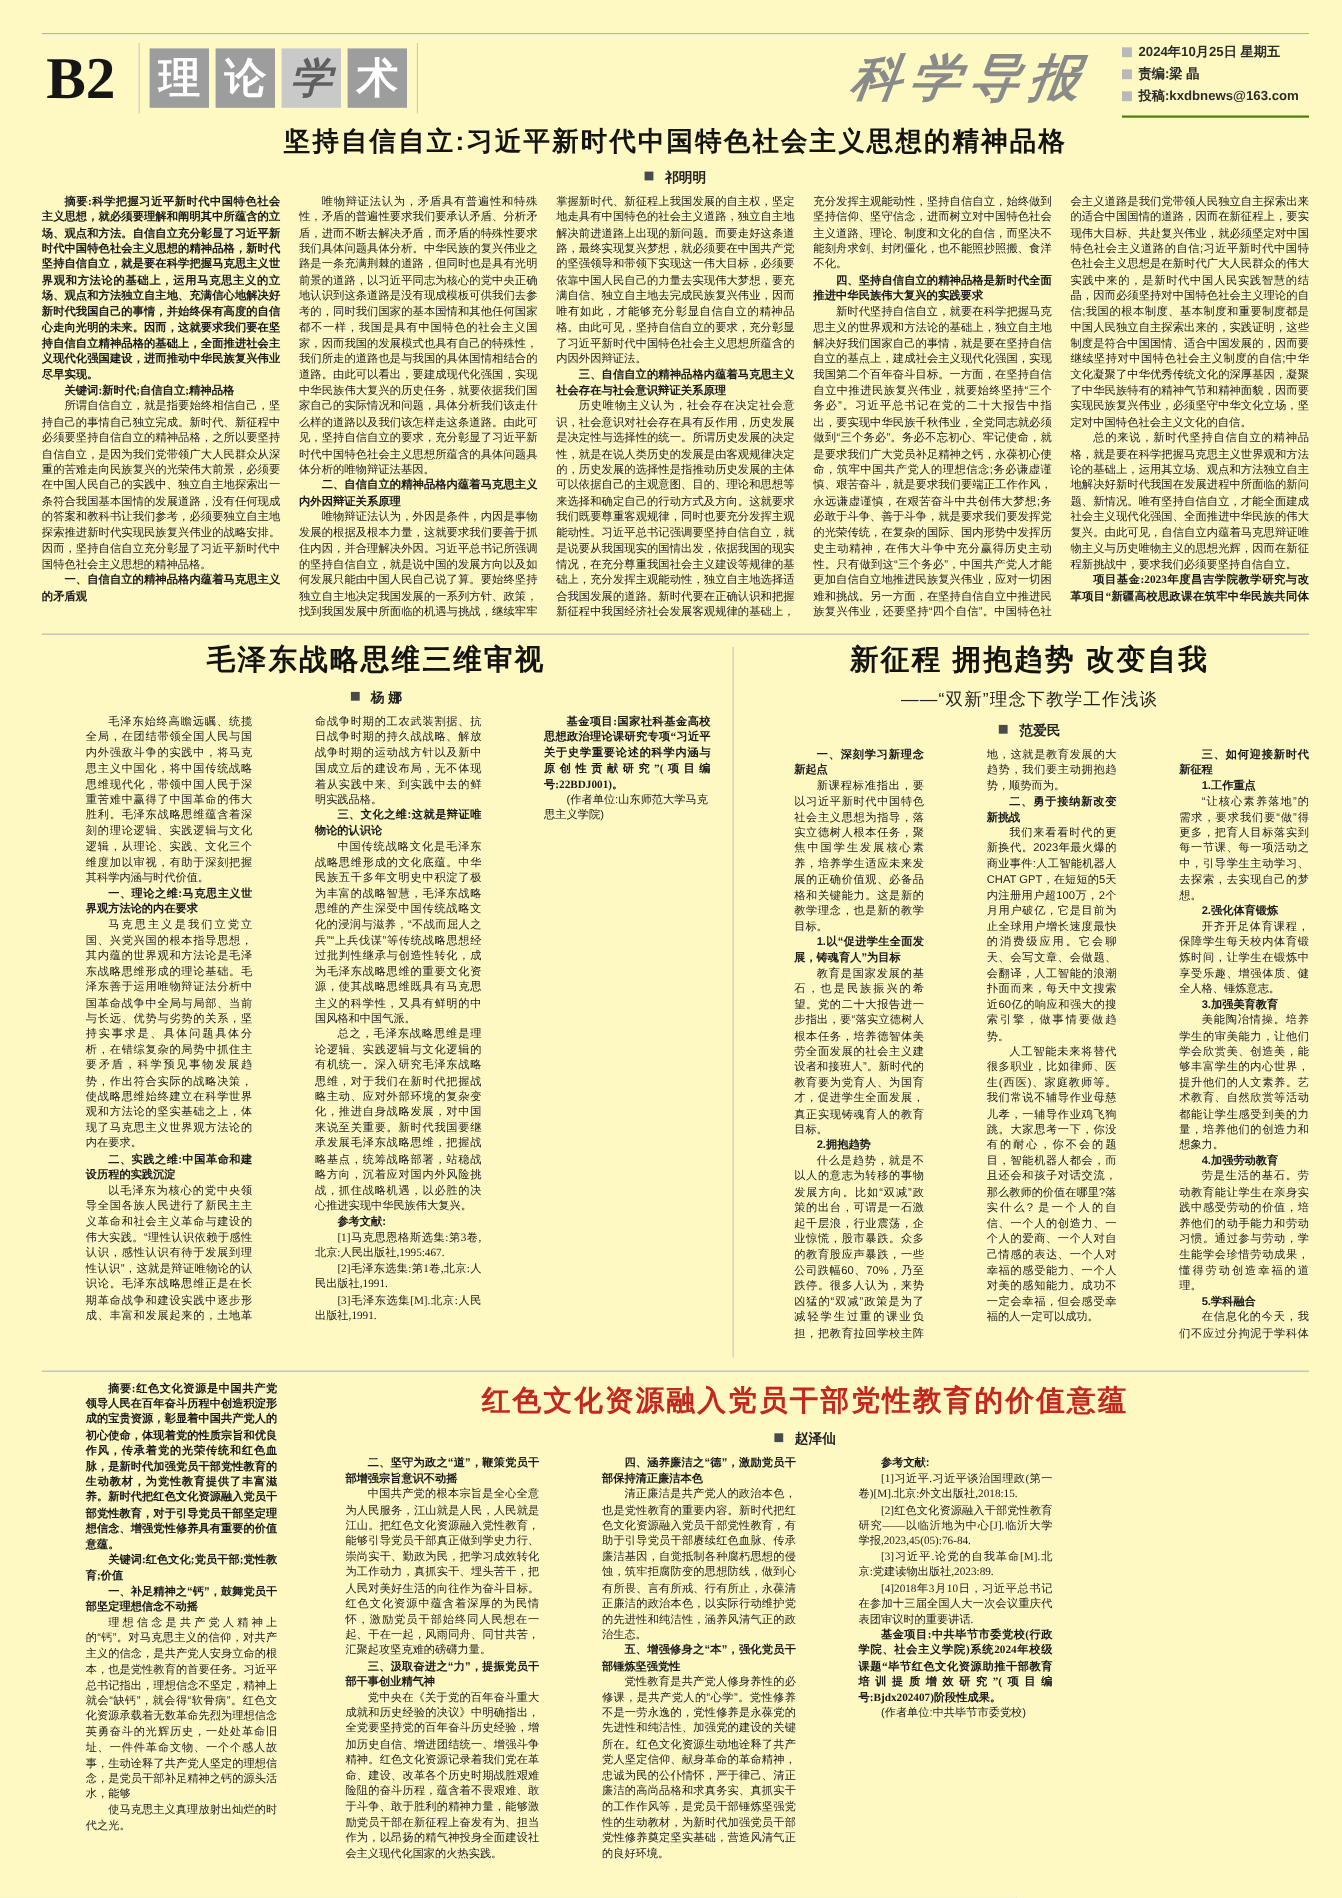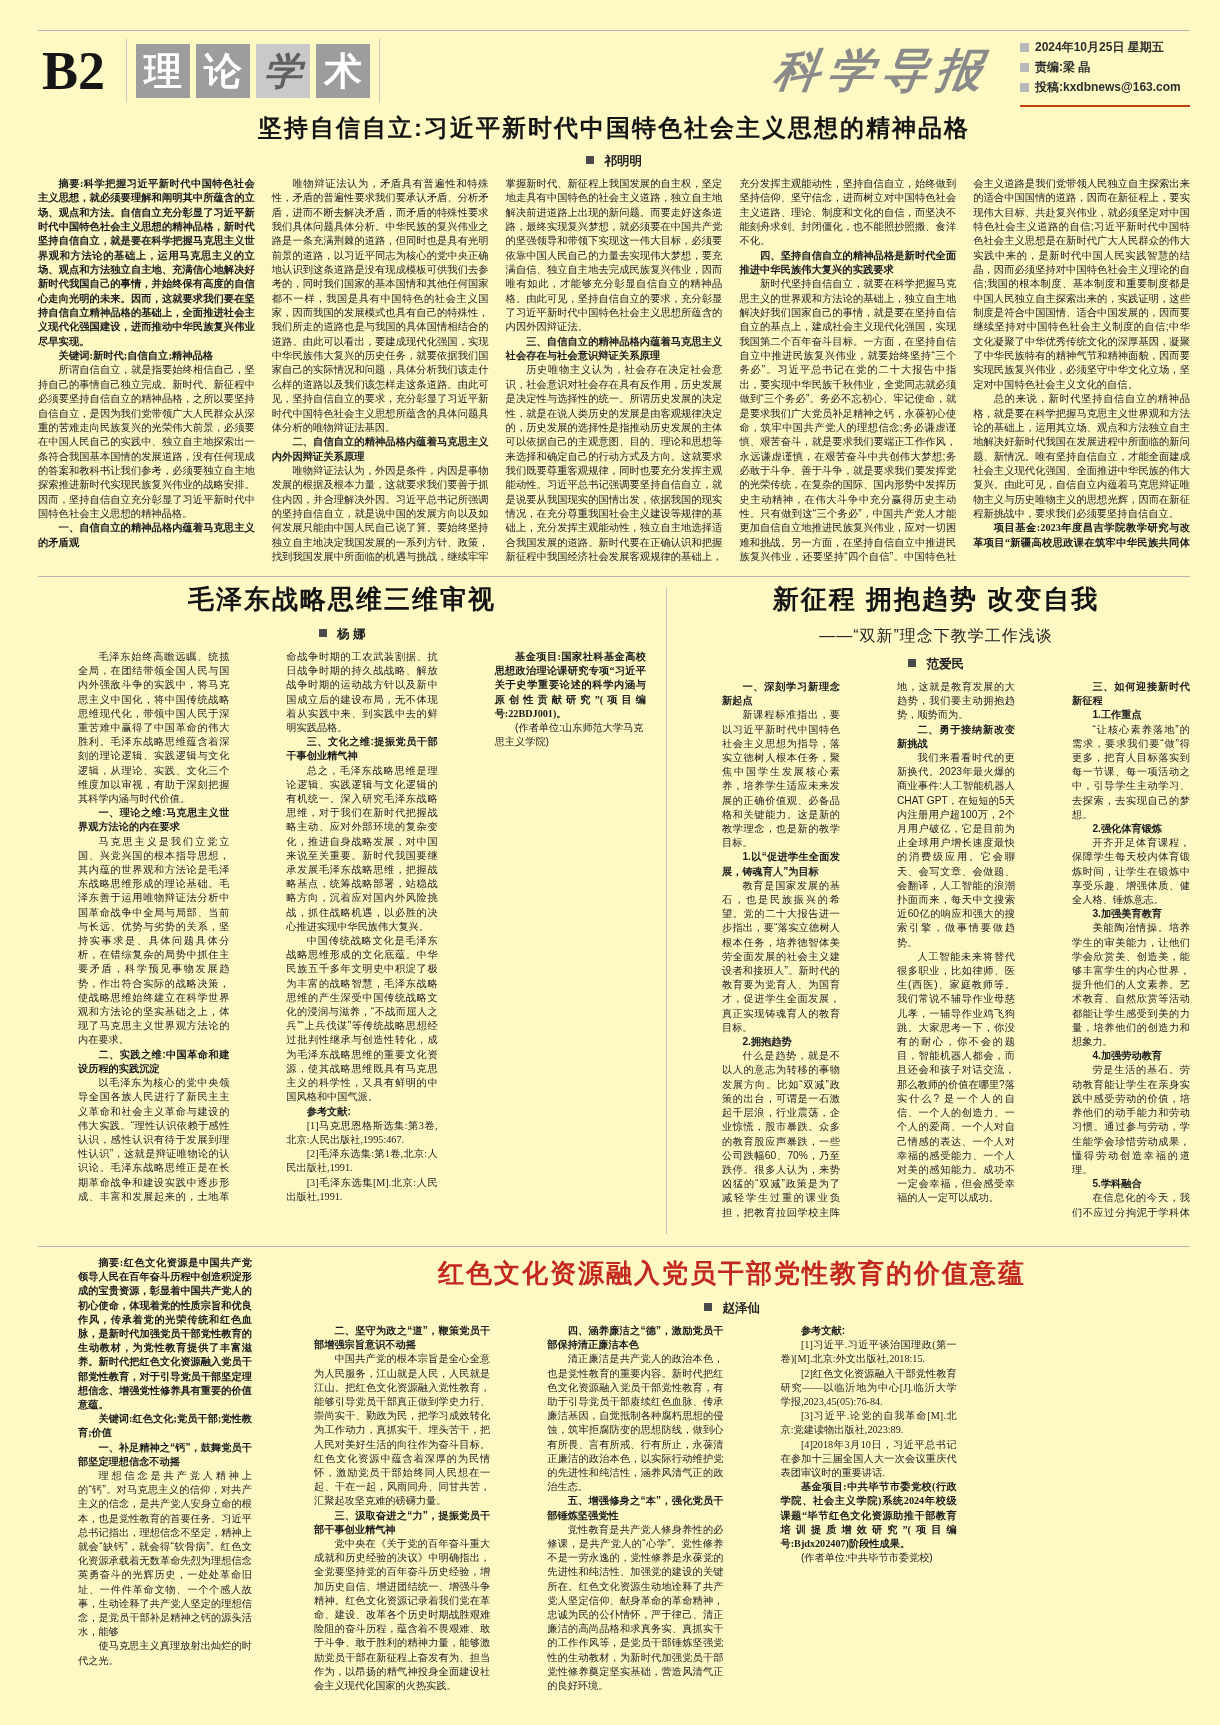--- a/index.html
+++ b/index.html
@@ -10,21 +10,21 @@
   .header{position:absolute;left:38px;top:36px;width:1152px;height:70px;display:flex;align-items:center;}
   .b2{font-family:"Liberation Serif",serif;font-weight:700;font-size:54px;line-height:62px;color:#161616;margin:0 12px 0 4px;}
   .vline{width:1px;height:64px;background:#c8c8c8;margin:0 9px;}
   .logo{display:flex;gap:6px;}
   .logo-block{width:54px;height:54px;background:#9d9d9d;color:#fff;font-weight:700;font-size:38px;
               display:flex;align-items:center;justify-content:center;}
   .logo-block.alt{background:#c9c9c9;color:#5f5f5f;font-family:"Liberation Serif",serif;font-style:italic;}
   .masthead{margin-left:auto;font-family:"Liberation Serif",serif;font-style:italic;font-weight:700;
             font-size:46px;color:#8a8a8a;letter-spacing:8px;transform:skewX(-8deg);white-space:nowrap;}
   .info{margin-left:30px;min-width:170px;font-size:12px;font-weight:700;color:#2c2c2c;
-        border-bottom:2px solid #c2410c;padding-bottom:6px;}
+        border-bottom:2px solid #4d7c0f;padding-bottom:6px;}
   .info-row{display:flex;align-items:center;margin:3px 0;white-space:nowrap;}
   .sq{width:9px;height:9px;background:#b9b9b9;margin-right:6px;flex:0 0 auto;}
   
   h1,h2{margin:0;font-weight:700;text-align:center;color:#141414;}
   h1{font-size:24px;letter-spacing:2px;}
   h2{font-size:26px;letter-spacing:2px;}
   h2.red{color:var(--red,#c3271d);}
   .subtitle{text-align:center;font-size:16px;color:#222;margin-top:9px;letter-spacing:1px;}
   .byline{text-align:center;font-size:12.5px;font-weight:700;color:#222;margin:9px 0 7px;}
   .bsq{display:inline-block;width:8px;height:8px;background:#4a4a4a;margin-right:7px;vertical-align:1px;}
@@ -120,23 +120,23 @@
       <div class="byline">
         <span class="bsq"></span>
         <span>杨 娜</span>
       </div>
       <div class="cols cols3 t-side">
           <p class="b-body">毛泽东始终高瞻远瞩、统揽全局，在团结带领全国人民与国内外强敌斗争的实践中，将马克思主义中国化，将中国传统战略思维现代化，带领中国人民于深重苦难中赢得了中国革命的伟大胜利。毛泽东战略思维蕴含着深刻的理论逻辑、实践逻辑与文化逻辑，从理论、实践、文化三个维度加以审视，有助于深刻把握其科学内涵与时代价值。</p>
           <p class="b-h">一、理论之维:马克思主义世界观方法论的内在要求</p>
           <p class="b-body">马克思主义是我们立党立国、兴党兴国的根本指导思想，其内蕴的世界观和方法论是毛泽东战略思维形成的理论基础。毛泽东善于运用唯物辩证法分析中国革命战争中全局与局部、当前与长远、优势与劣势的关系，坚持实事求是、具体问题具体分析，在错综复杂的局势中抓住主要矛盾，科学预见事物发展趋势，作出符合实际的战略决策，使战略思维始终建立在科学世界观和方法论的坚实基础之上，体现了马克思主义世界观方法论的内在要求。</p>
           <p class="b-h">二、实践之维:中国革命和建设历程的实践沉淀</p>
           <p class="b-body">以毛泽东为核心的党中央领导全国各族人民进行了新民主主义革命和社会主义革命与建设的伟大实践。“理性认识依赖于感性认识，感性认识有待于发展到理性认识”，这就是辩证唯物论的认识论。毛泽东战略思维正是在长期革命战争和建设实践中逐步形成、丰富和发展起来的，土地革命战争时期的工农武装割据、抗日战争时期的持久战战略、解放战争时期的运动战方针以及新中国成立后的建设布局，无不体现着从实践中来、到实践中去的鲜明实践品格。</p>
-          <p class="b-h">三、文化之维:提振党员干部干事创业精气神</p>
+          <p class="b-h">三、文化之维:这就是辩证唯物论的认识论</p>
+          <p class="b-body">中国传统战略文化是毛泽东战略思维形成的文化底蕴。中华民族五千多年文明史中积淀了极为丰富的战略智慧，毛泽东战略思维的产生深受中国传统战略文化的浸润与滋养，“不战而屈人之兵”“上兵伐谋”等传统战略思想经过批判性继承与创造性转化，成为毛泽东战略思维的重要文化资源，使其战略思维既具有马克思主义的科学性，又具有鲜明的中国风格和中国气派。</p>
           <p class="b-body">总之，毛泽东战略思维是理论逻辑、实践逻辑与文化逻辑的有机统一。深入研究毛泽东战略思维，对于我们在新时代把握战略主动、应对外部环境的复杂变化，推进自身战略发展，对中国来说至关重要。新时代我国要继承发展毛泽东战略思维，把握战略基点，统筹战略部署，站稳战略方向，沉着应对国内外风险挑战，抓住战略机遇，以必胜的决心推进实现中华民族伟大复兴。</p>
-          <p class="b-body">中国传统战略文化是毛泽东战略思维形成的文化底蕴。中华民族五千多年文明史中积淀了极为丰富的战略智慧，毛泽东战略思维的产生深受中国传统战略文化的浸润与滋养，“不战而屈人之兵”“上兵伐谋”等传统战略思想经过批判性继承与创造性转化，成为毛泽东战略思维的重要文化资源，使其战略思维既具有马克思主义的科学性，又具有鲜明的中国风格和中国气派。</p>
           <p class="b-refslabel">参考文献:</p>
           <p class="b-ref">[1]马克思恩格斯选集:第3卷,北京:人民出版社,1995:467.</p>
           <p class="b-ref">[2]毛泽东选集:第1卷,北京:人民出版社,1991.</p>
           <p class="b-ref">[3]毛泽东选集[M].北京:人民出版社,1991.</p>
           <p class="b-fund">基金项目:国家社科基金高校思想政治理论课研究专项“习近平关于史学重要论述的科学内涵与原创性贡献研究”(项目编号:22BDJ001)。</p>
           <p class="b-authorunit">(作者单位:山东师范大学马克思主义学院)</p>
         </div>
     </div>
 
     <div class="art-new">

